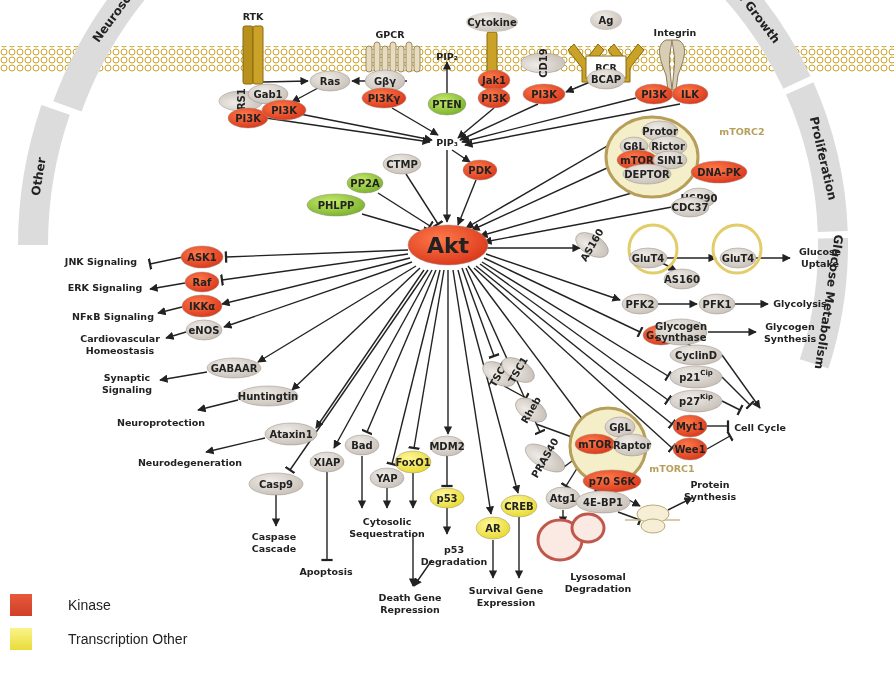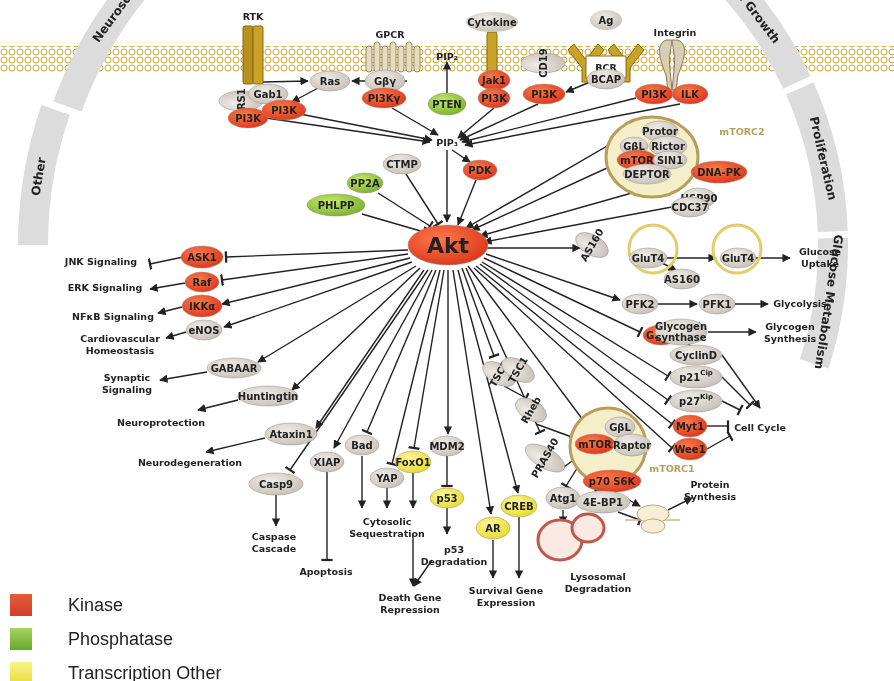--- a/index.html
+++ b/index.html
@@ -4,21 +4,21 @@
 <style>
   html,body{margin:0;padding:0;background:#ffffff;}
   body{width:894px;height:681px;overflow:hidden;position:relative;font-family:"DejaVu Sans",sans-serif;}
   svg{position:absolute;left:0;top:0;}
   .nlabel{font-family:"DejaVu Sans",sans-serif;font-weight:bold;font-size:10px;fill:#222;text-anchor:middle;dominant-baseline:central;}
   .tlabel{font-family:"DejaVu Sans",sans-serif;font-weight:bold;font-size:9.5px;fill:#222;text-anchor:middle;}
   .sect{font-family:"DejaVu Sans",sans-serif;font-weight:bold;font-size:12px;fill:#222;text-anchor:middle;dominant-baseline:central;}
   .legend{position:absolute;left:10px;top:588px;}
   .legend-item{display:flex;align-items:center;height:34px;}
   .swatch{width:22px;height:22px;margin-right:36px;}
-  .legend-label{font-family:"Liberation Sans",sans-serif;font-size:18px;color:#222;}
+  .legend-label{font-family:"Liberation Sans",sans-serif;font-size:14px;color:#222;}
 </style>
 </head>
 <body>
 
 <svg id="diagram" width="894" height="681" viewBox="0 0 894 681" xmlns="http://www.w3.org/2000/svg">
   <defs>
     <marker id="arr" viewBox="0 0 10 10" refX="9" refY="5" markerWidth="6" markerHeight="6" orient="auto-start-reverse">
       <path d="M0,0 L10,5 L0,10 z" fill="#222"></path>
     </marker>
     <marker id="bar" viewBox="0 0 10 10" refX="5" refY="5" markerWidth="8" markerHeight="8" orient="auto">
@@ -515,20 +515,16 @@
       <text class="tlabel" x="820" y="255"><tspan x="820" dy="0">Glucose</tspan><tspan x="820" dy="12">Uptake</tspan></text>
     </g>
 </svg>
 
 <div class="legend">
   <div class="legend-item">
     <div class="swatch" style="background:linear-gradient(#e8583a,#d0402a)"></div>
     <span class="legend-label">Kinase</span>
   </div>
   <div class="legend-item">
-    <div class="swatch" style="background:linear-gradient(#a6d35a,#6aa82e)"></div>
-    <span class="legend-label">Phosphatase</span>
-  </div>
-  <div class="legend-item">
     <div class="swatch" style="background:linear-gradient(#fbf38a,#e8dc3a)"></div>
     <span class="legend-label">Transcription Other</span>
   </div>
 </div>
 
 </body></html>

